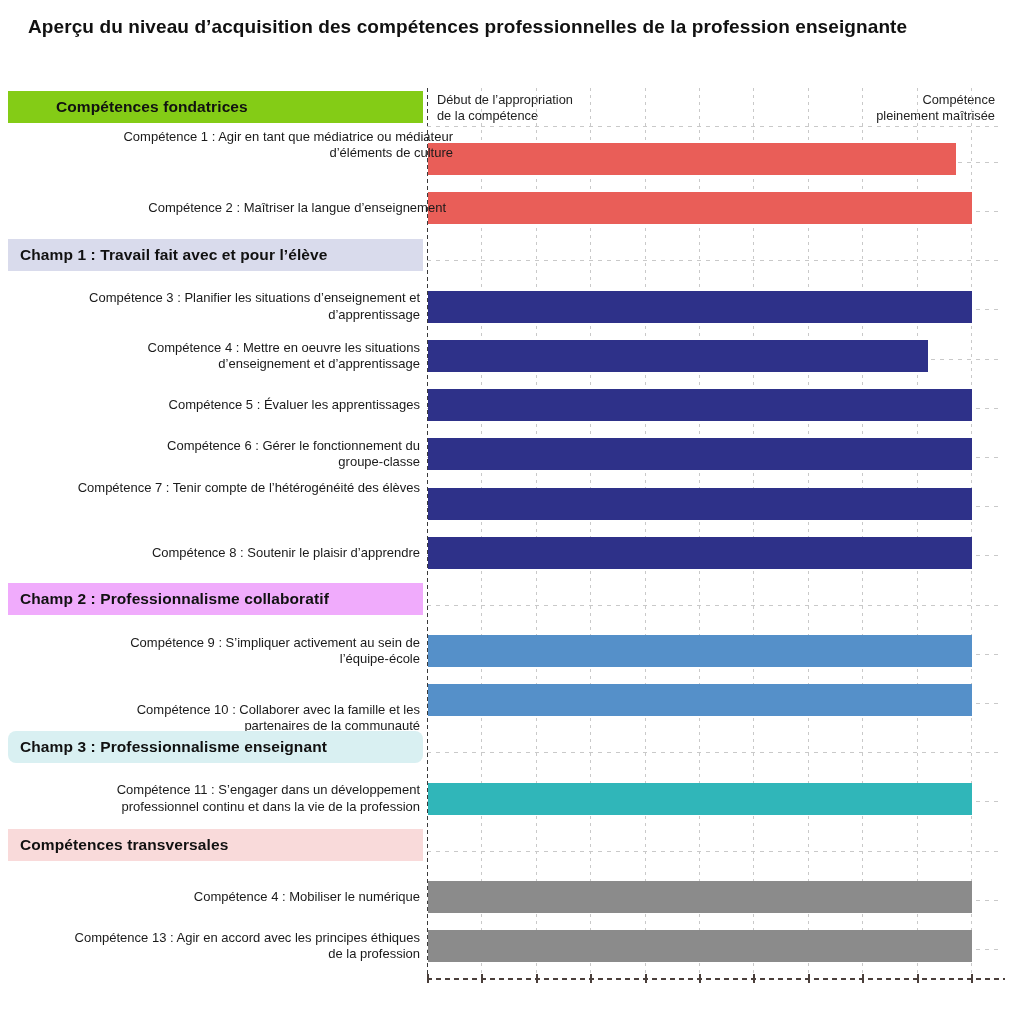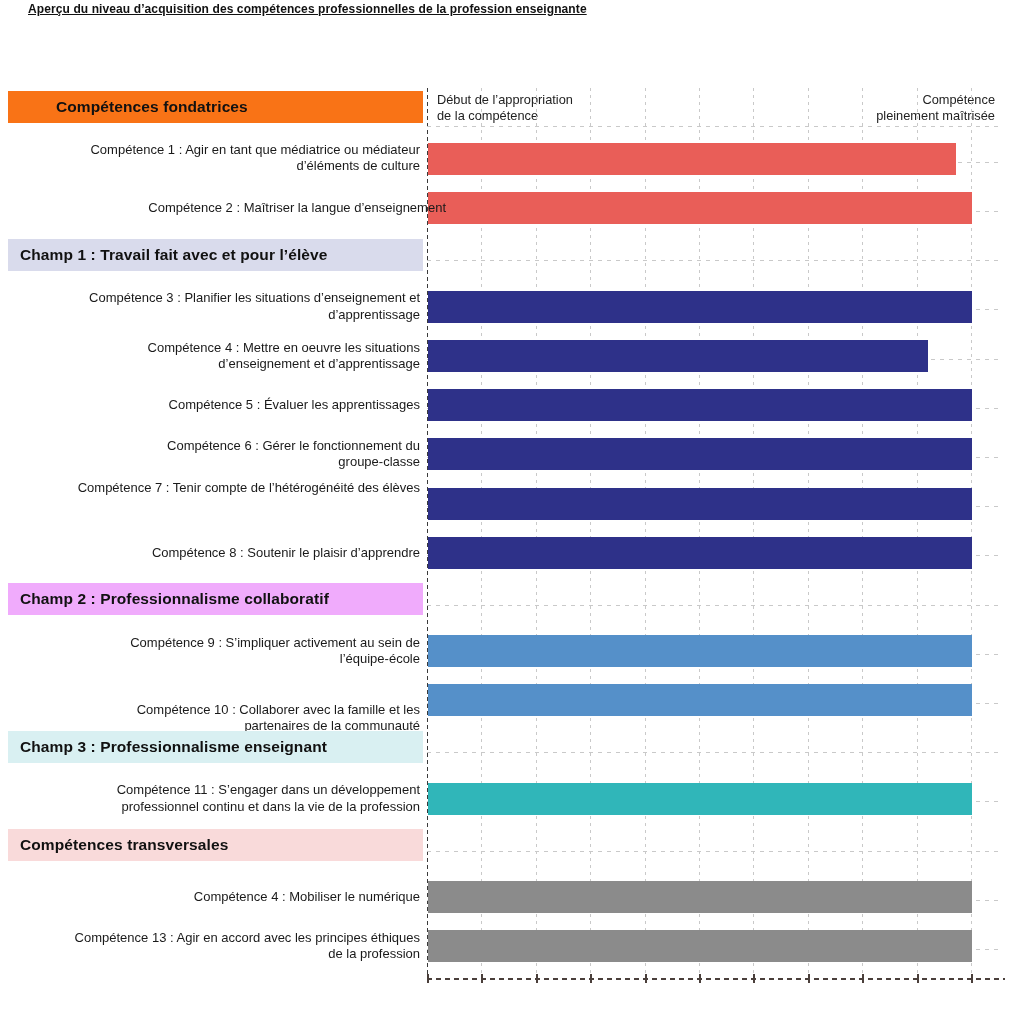--- a/index.html
+++ b/index.html
@@ -1,22 +1,22 @@
 <!DOCTYPE html>
 <html><head>
 <meta charset="utf-8">
 <style>
   html,body{margin:0;padding:0;background:#fff;}
   .canvas{
     position:relative;width:1011px;height:1023px;background:#ffffff;overflow:hidden;
     font-family:"Liberation Sans", sans-serif;color:#1a1a1a;
   }
   .title{
-    position:absolute;left:28px;top:2px;width:960px;
-    font-size:12px;font-weight:bold;letter-spacing:0.1px;color:#111;text-decoration:underline;
+    position:absolute;left:28px;top:16px;width:960px;
+    font-size:19px;font-weight:bold;letter-spacing:0.1px;color:#111;
   }
   .axis-caption{position:absolute;top:92px;font-size:12.8px;line-height:16px;color:#222;}
   .axis-caption.left{left:437px;text-align:left;}
   .axis-caption.right{right:16px;text-align:right;}
   .vgrid{position:absolute;width:1px;background:repeating-linear-gradient(180deg,#c9c9c9 0 3px,transparent 3px 7px);}
   .vgrid.dark{width:1px;background:repeating-linear-gradient(180deg,#3a3a3a 0 4px,transparent 4px 7px);}
   .hgrid{position:absolute;height:1px;background:repeating-linear-gradient(90deg,#c9c9c9 0 4px,transparent 4px 9px);}
   .xaxis{position:absolute;height:2px;background:repeating-linear-gradient(90deg,#4a3f3b 0 5px,transparent 5px 9px);}
   .tick{position:absolute;width:2px;background:#4a3f3b;}
   .bar{position:absolute;height:32px;}
@@ -64,26 +64,26 @@
       <div class="vgrid" style="left: 807.8px; top: 88px; height: 890px; position: absolute;"></div>
       <div class="tick" style="left: 807.8px; top: 974px; height: 9px; position: absolute;"></div>
       <div class="vgrid" style="left: 862.2px; top: 88px; height: 890px; position: absolute;"></div>
       <div class="tick" style="left: 862.2px; top: 974px; height: 9px; position: absolute;"></div>
       <div class="vgrid" style="left: 916.6px; top: 88px; height: 890px; position: absolute;"></div>
       <div class="tick" style="left: 916.6px; top: 974px; height: 9px; position: absolute;"></div>
       <div class="vgrid" style="left: 971px; top: 88px; height: 890px; position: absolute;"></div>
       <div class="tick" style="left: 971px; top: 974px; height: 9px; position: absolute;"></div>
       <div class="xaxis" style="left: 427px; top: 978px; width: 578px; position: absolute;"></div>
       <div class="hgrid" style="left: 427px; top: 126px; width: 572px; position: absolute;"></div>
-      <div class="band" style="top: 91px; background: #f97316; padding-left: 48px;">
+      <div class="band" style="top: 91px; background: #84cc16; padding-left: 48px;">
         <span>Compétences fondatrices</span>
       </div>
       <div class="hgrid" style="left: 427px; top: 161.8px; width: 572px; position: absolute;"></div>
       <div class="bar" style="left: 428px; top: 143.2px; width: 527.68px; background: rgb(233, 94, 88);"></div>
-      <div class="rowlabel" style="top: 142px;">
+      <div class="rowlabel" style="top: 129px; padding-left: 33px;">
         <div>Compétence 1 : Agir en tant que médiatrice ou médiateur</div>
         <div>d’éléments de culture</div>
       </div>
       <div class="hgrid" style="left: 427px; top: 211px; width: 572px; position: absolute;"></div>
       <div class="bar" style="left: 428px; top: 192.4px; width: 544px; background: rgb(233, 94, 88);"></div>
       <div class="rowlabel" style="top: 192.4px; padding-left: 26px;">
         <div>Compétence 2 : Maîtriser la langue d’enseignement</div>
       </div>
       <div class="hgrid" style="left: 427px; top: 260.2px; width: 572px; position: absolute;"></div>
       <div class="band" style="top: 238.6px; background: rgb(217, 219, 236);">
@@ -132,21 +132,21 @@
         <div>Compétence 9 : S’impliquer activement au sein de</div>
         <div>l’équipe-école</div>
       </div>
       <div class="hgrid" style="left: 427px; top: 703px; width: 572px; position: absolute;"></div>
       <div class="bar" style="left: 428px; top: 684.4px; width: 544px; background: rgb(85, 144, 201);"></div>
       <div class="rowlabel" style="top: 702px;">
         <div>Compétence 10 : Collaborer avec la famille et les</div>
         <div>partenaires de la communauté</div>
       </div>
       <div class="hgrid" style="left: 427px; top: 752.2px; width: 572px; position: absolute;"></div>
-      <div class="band" style="top: 730.6px; background: rgb(217, 240, 242);">
+      <div class="band" style="top: 730.6px; background: rgb(217, 240, 242); border-radius: 8px;">
         <span>Champ 3 : Professionnalisme enseignant</span>
       </div>
       <div class="hgrid" style="left: 427px; top: 801.4px; width: 572px; position: absolute;"></div>
       <div class="bar" style="left: 428px; top: 782.8px; width: 544px; background: rgb(48, 182, 185);"></div>
       <div class="rowlabel" style="top: 782.8px;">
         <div>Compétence 11 : S’engager dans un développement</div>
         <div>professionnel continu et dans la vie de la profession</div>
       </div>
       <div class="hgrid" style="left: 427px; top: 850.6px; width: 572px; position: absolute;"></div>
       <div class="band" style="top: 829px; background: rgb(249, 218, 218);">

